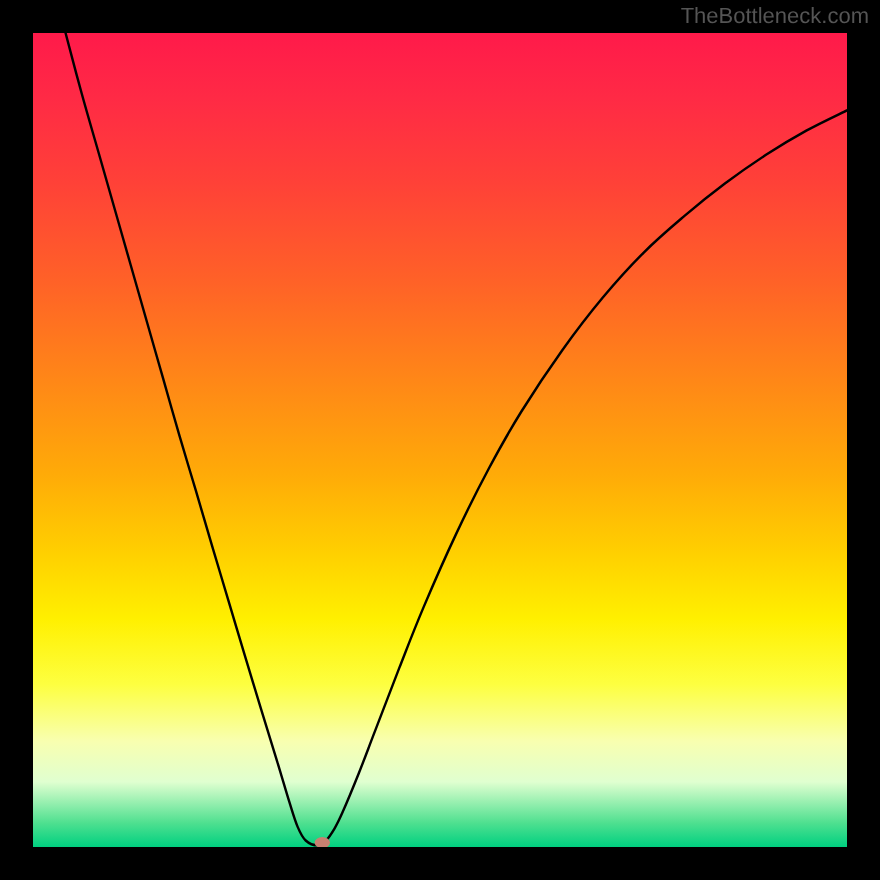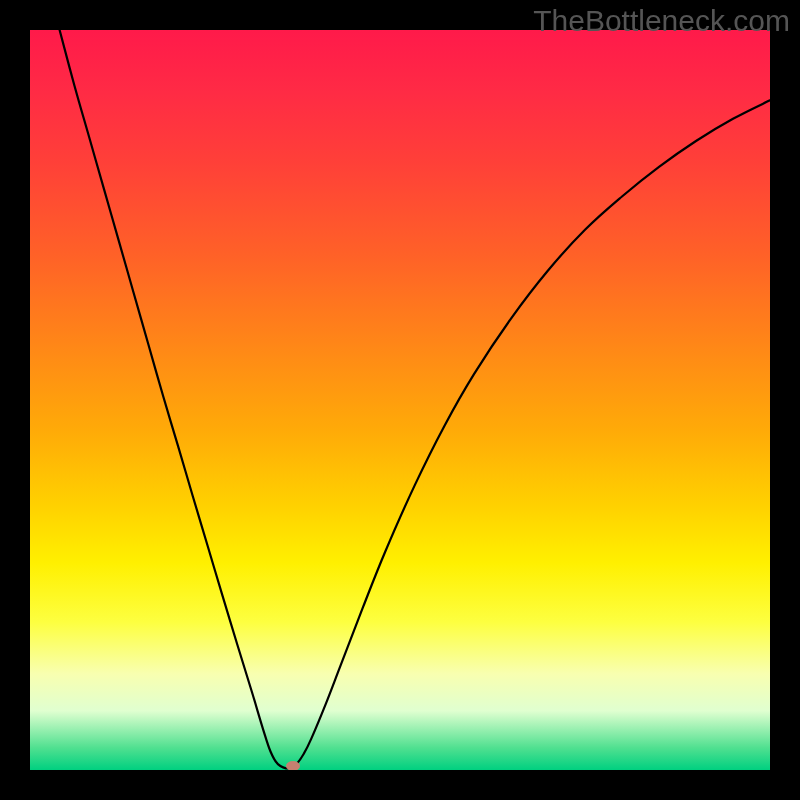--- a/index.html
+++ b/index.html
@@ -9,21 +9,21 @@
     background: #000;
     position: relative;
     font-family: Arial, sans-serif;
     overflow: hidden;
   }
   .attribution {
     position: absolute;
     top: 4px;
     right: 10px;
     color: #555;
-    font-size: 30px;
+    font-size: 20px;
     font-weight: normal;
     z-index: 10;
   }
   .plot-area {
     position: absolute;
     left: 30px;
     top: 30px;
     width: 740px;
     height: 740px;
     overflow: hidden;

